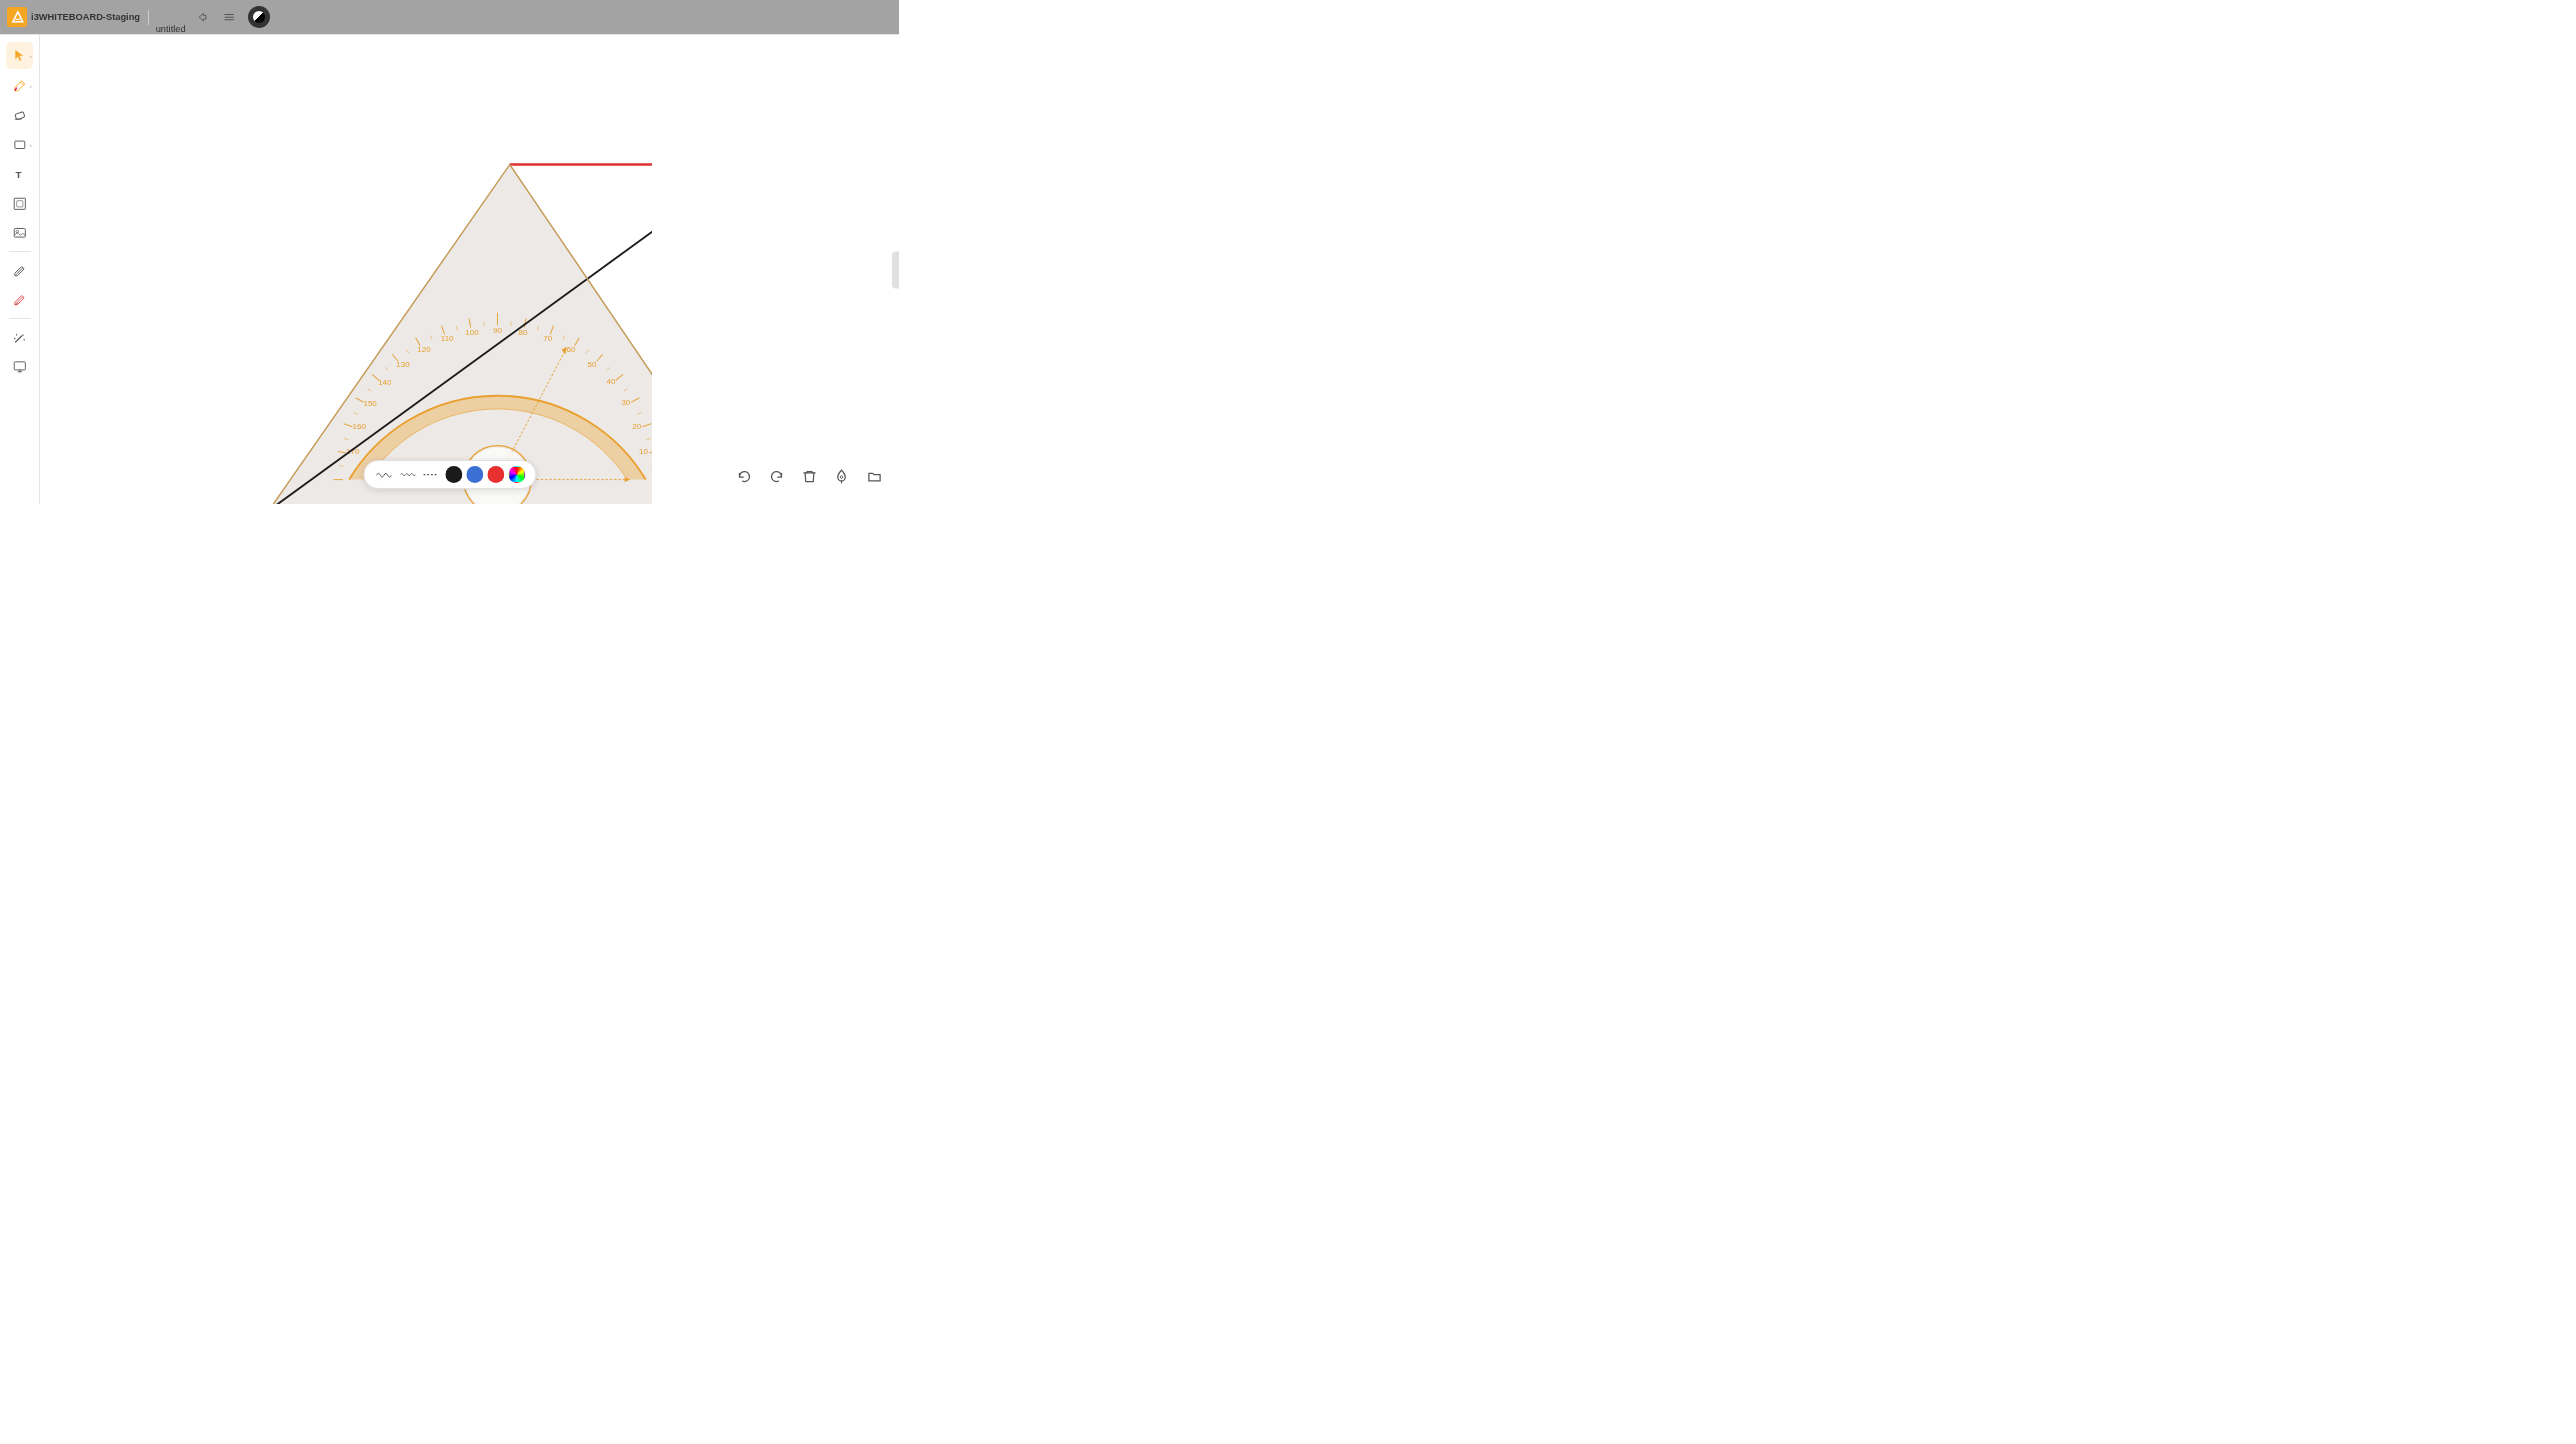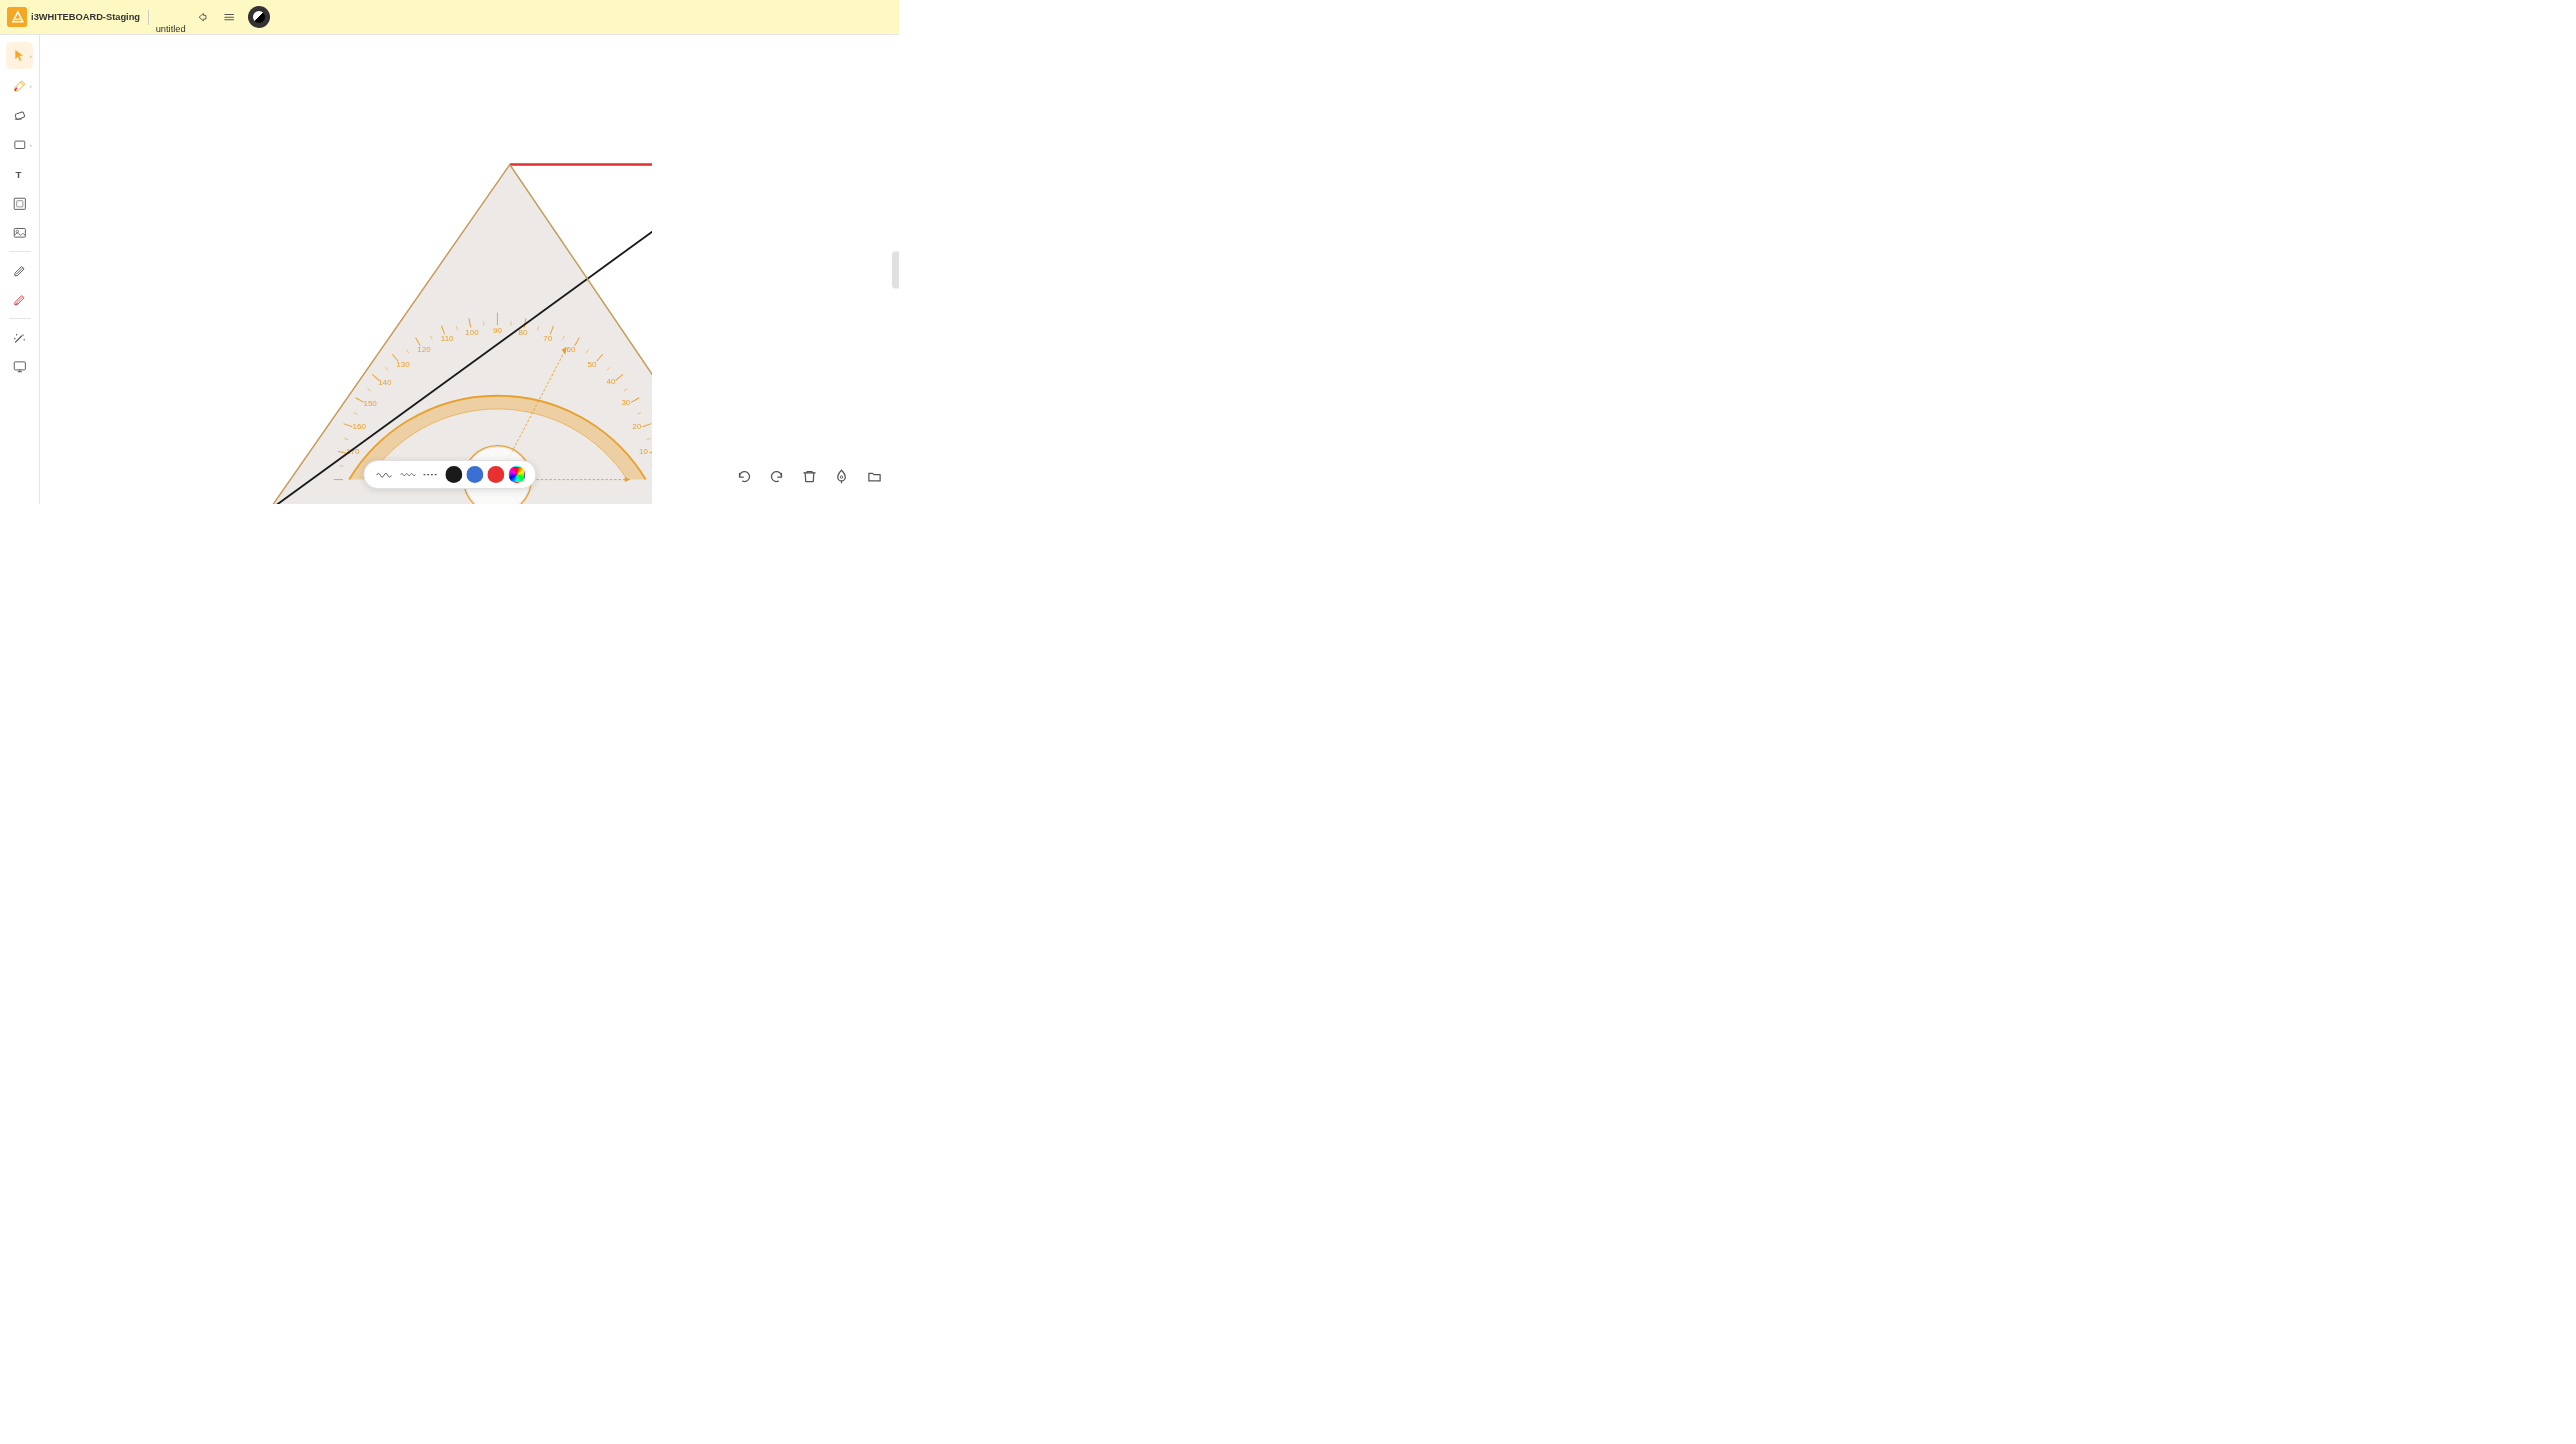--- a/index.html
+++ b/index.html
@@ -10,21 +10,21 @@
       font-family: -apple-system, BlinkMacSystemFont, 'Segoe UI', sans-serif;
       overflow: hidden;
       position: relative;
     }
 
     
     .header {
       position: absolute;
       top: 0; left: 0; right: 0;
       height: 35px;
-      background: #fef9c3;
+      background: #a3a3a3;
       border-bottom: 0.6px solid #e5e5e5;
       display: flex;
       align-items: center;
       padding: 0 7.4px;
       gap: 5px;
       z-index: 100;
     }
     .logo {
       display: flex;
       align-items: center;

